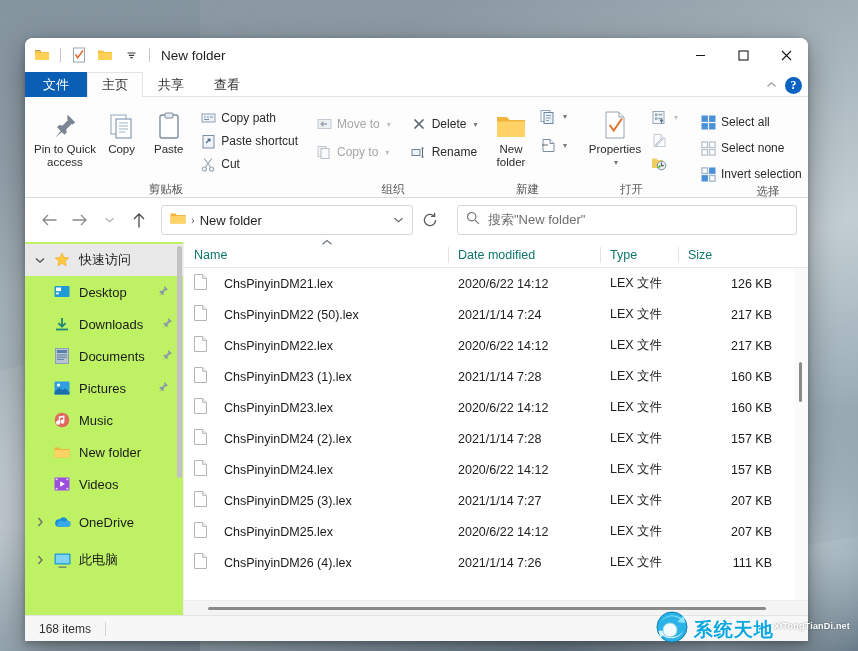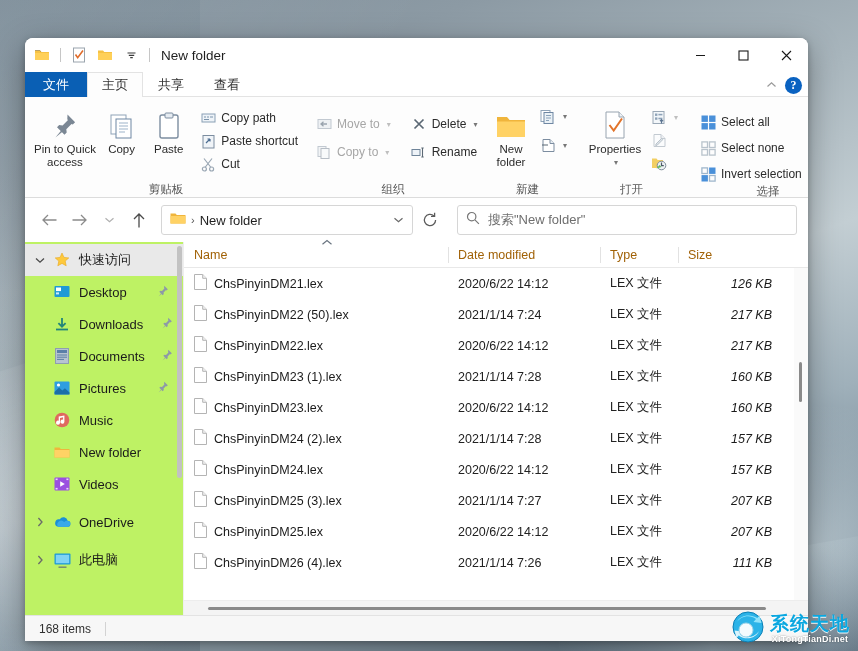--- a/index.html
+++ b/index.html
@@ -178,36 +178,36 @@
   .pin { position:absolute; right: 14px; top: 50%; transform: translateY(-50%); }
   .sb-track {
     position:absolute; right: 1px; top: 4px; width: 5px; bottom: 4px;
   }
   .sb-thumb { position:absolute; left:0; width:5px; background:#c2c2c2; border-radius:3px; }
 
   
   .filepane { flex:1; display:flex; flex-direction:column; min-width:0; border-left:1px solid #eee; position:relative; }
   .colhdr {
     height: 26px; flex:0 0 26px; display:flex; align-items:center;
-    font-size: 12.5px; color:#a16207; background:#fff;
+    font-size: 12.5px; color:#0f766e; background:#fff;
     border-bottom: 1px solid #e8e8e8; position:relative;
   }
   .ch { height:26px; display:flex; align-items:center; padding-left: 10px; position:relative; }
   .ch + .ch::before {
     content:''; position:absolute; left:0; top:5px; bottom:5px; width:1px; background:#e2e2e2;
   }
   .sortmark { position:absolute; left: 137px; top: -5px; font-size:10px; color:#6a7580; }
 
   .rows { flex:1; overflow:hidden; position:relative; }
   .row {
     height: 31px; display:flex; align-items:center; font-size: 12.5px; color:#1b1b1b;
   }
   .cell { display:flex; align-items:center; padding-left:10px; overflow:hidden; white-space:nowrap; }
-  .cell.name { gap: 7px; }
-  .cell.size { justify-content:flex-end; padding-right: 16px; padding-left:0;font-style:italic; }
+  .cell.name { gap: 17px; }
+  .cell.size { justify-content:flex-end; padding-right: 16px; padding-left:0; }
   .cell.date, .cell.type { color:#222; }
 
   .hscroll {
     height: 15px; flex:0 0 15px; background:#f4f4f4;
     position:relative; border-top:1px solid #ededed;
   }
   .hthumb { position:absolute; height:3px; top:6px; background:#8a8a8a; border-radius:2px; }
   .vscroll { position:absolute; right:0; top:26px; bottom:15px; width:14px; background:#fafafa; }
   .vthumb { position:absolute; left:5px; width:3px; background:#8a8a8a; border-radius:2px; }
 
@@ -219,21 +219,21 @@
     font-size: 12px; color:#303030;
   }
   .status-div { width:1px; height:14px; background:#d3d3d3; margin-left: 14px; }
 
   
   #watermark {
     position:absolute; right: 8px; bottom: 4px;
     display:flex; align-items:center; gap: 5px;
     pointer-events:none;
   }
-  .wm-text { display:flex; flex-direction:column; line-height:1;text-align:center; }
+  .wm-text { display:flex; flex-direction:row; line-height:1; }
   .wm-cn {
     font-size: 19px; font-weight: bold; color:#0aa7e0;
     letter-spacing: 1px;
     text-shadow: 0 1px 0 rgba(255,255,255,0.9);
   }
   .wm-en {
     font-size: 9px; font-weight:bold; color:#ffffff; letter-spacing:0.2px;
     text-shadow: 0 0 2px rgba(0,0,0,0.45);
     margin-top: 2px;
   }

